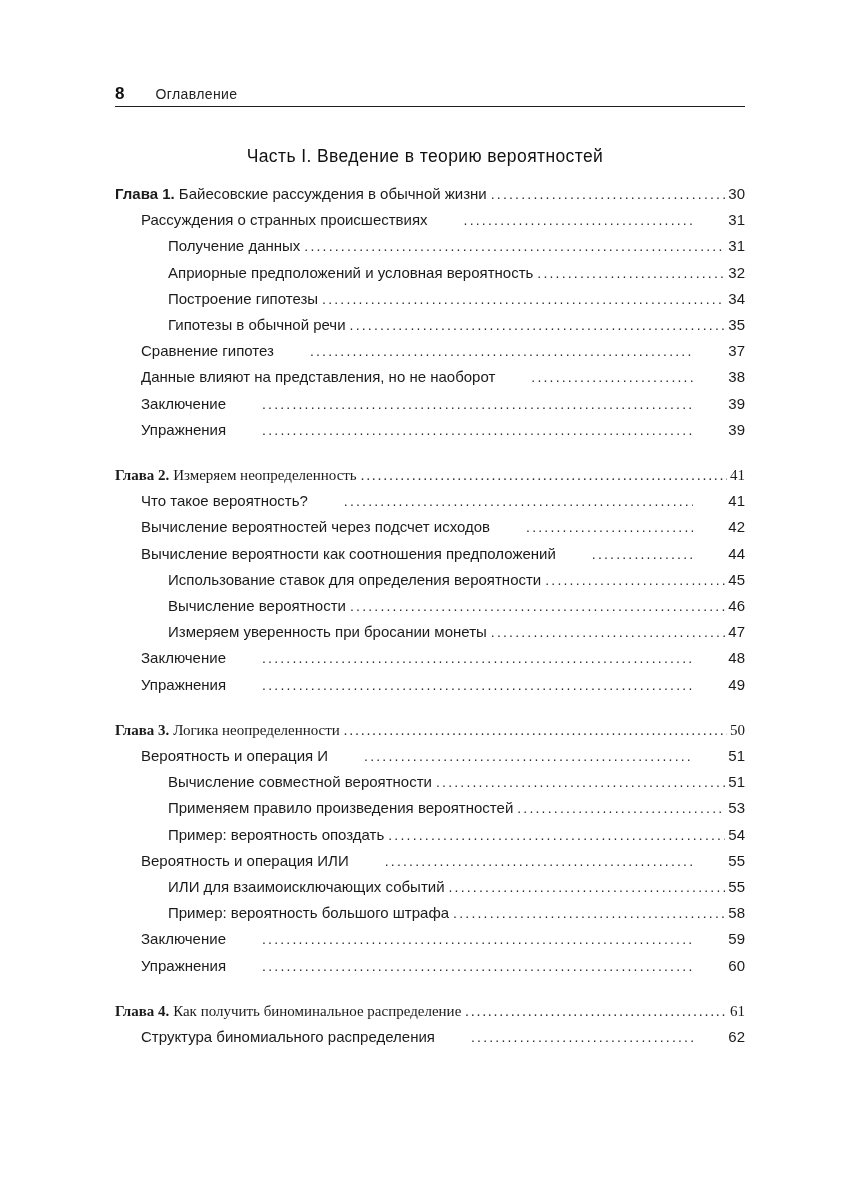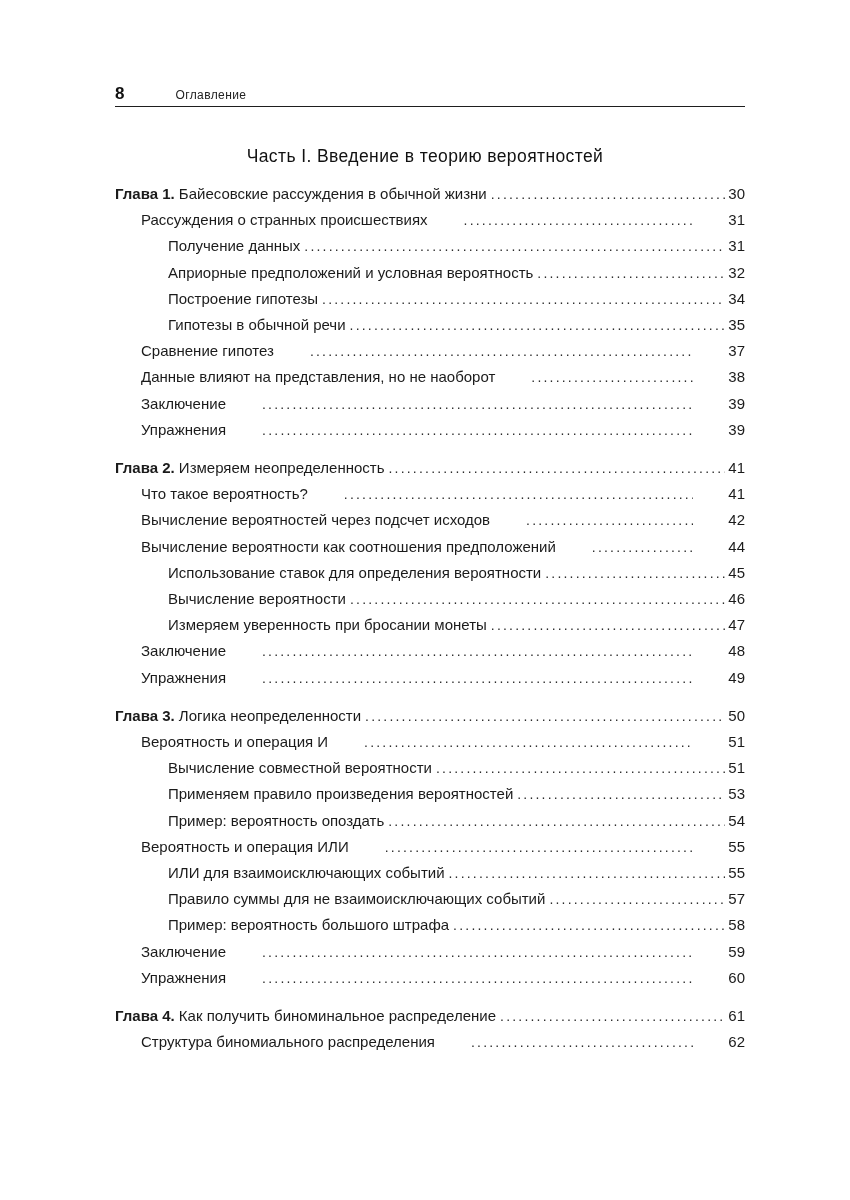--- a/index.html
+++ b/index.html
@@ -20,22 +20,22 @@
     top: 84px;
     display: flex;
     align-items: baseline;
   }
   .folio {
     font-size: 17px;
     font-weight: bold;
     color: #111;
   }
   .header-title {
-    font-size: 12px;
-    margin-left: 51px;
+    font-size: 14px;
+    margin-left: 31px;
     letter-spacing: 0.4px;
     color: #222;
   }
   .header-rule {
     position: absolute;
     left: 115px;
     right: 105px;
     top: 106px;
     border-top: 1.6px solid #1e1e1e;
   }
@@ -56,21 +56,21 @@
     right: 105px;
     top: 181px;
   }
   .row {
     display: flex;
     align-items: baseline;
     font-size: 15px;
     line-height: 25.2px;
     white-space: nowrap;
   }
-  .row.gap { margin-top: 12px; }
+  .row.gap { margin-top: 20px; font-family: Liberation Serif, serif; }
   .row.l1 { padding-left: 26px; gap: 32px; }
   .row.l2 { padding-left: 53px; }
   .prefix { font-weight: bold; white-space: pre; }
   .label { white-space: nowrap; }
   .dots {
     flex: 1;
     overflow: hidden;
     white-space: nowrap;
     margin: 0 3px 0 4px;
     color: #2c2c2c;
@@ -229,25 +229,20 @@
         <span class="label">Вероятность и операция ИЛИ</span>
         <span class="dots"></span>
         <span class="pageno">55</span>
       </div>
       <div class="row l2">
         <span class="label">ИЛИ для взаимоисключающих событий</span>
         <span class="dots"></span>
         <span class="pageno">55</span>
       </div>
       <div class="row l2">
-        <span class="label">Правило суммы для не взаимоисключающих событий</span>
-        <span class="dots"></span>
-        <span class="pageno">57</span>
-      </div>
-      <div class="row l2">
         <span class="label">Пример: вероятность большого штрафа</span>
         <span class="dots"></span>
         <span class="pageno">58</span>
       </div>
       <div class="row l1">
         <span class="label">Заключение</span>
         <span class="dots"></span>
         <span class="pageno">59</span>
       </div>
       <div class="row l1">

